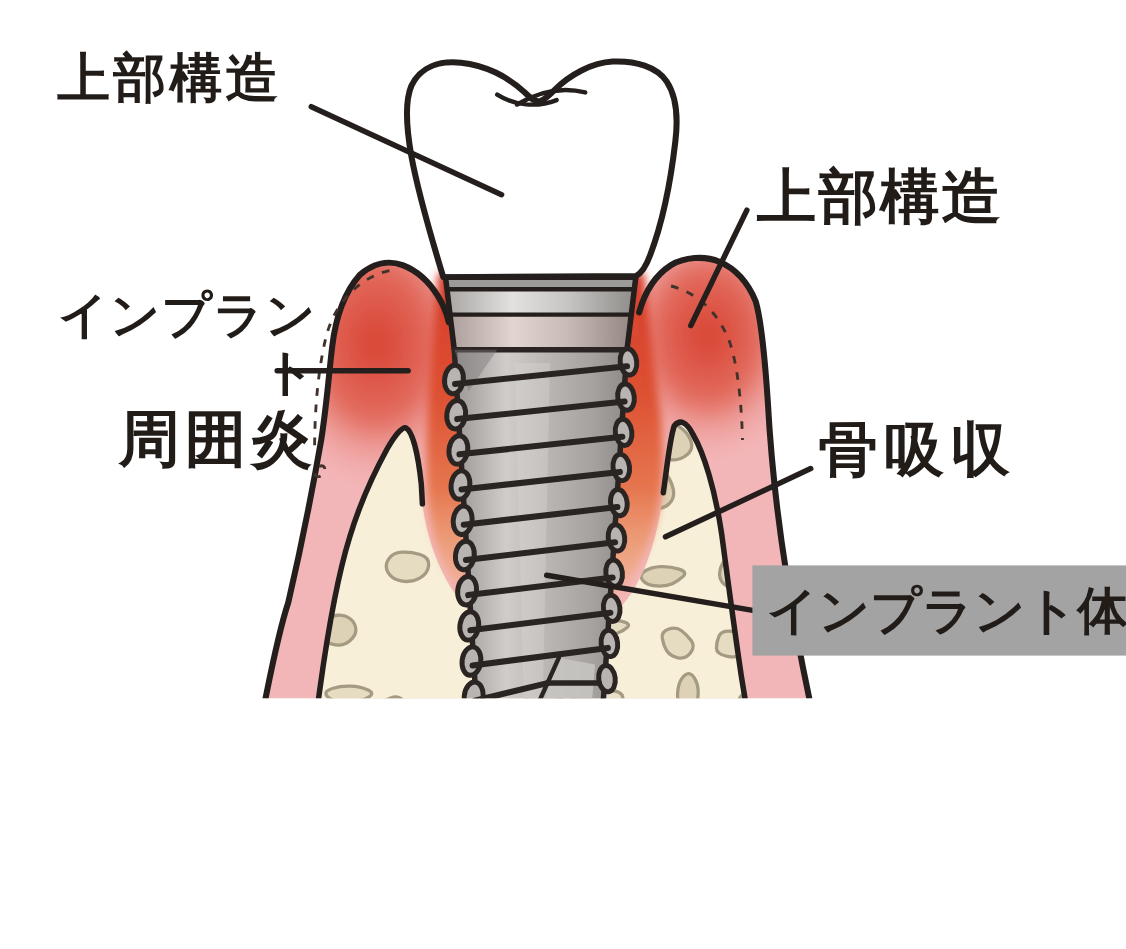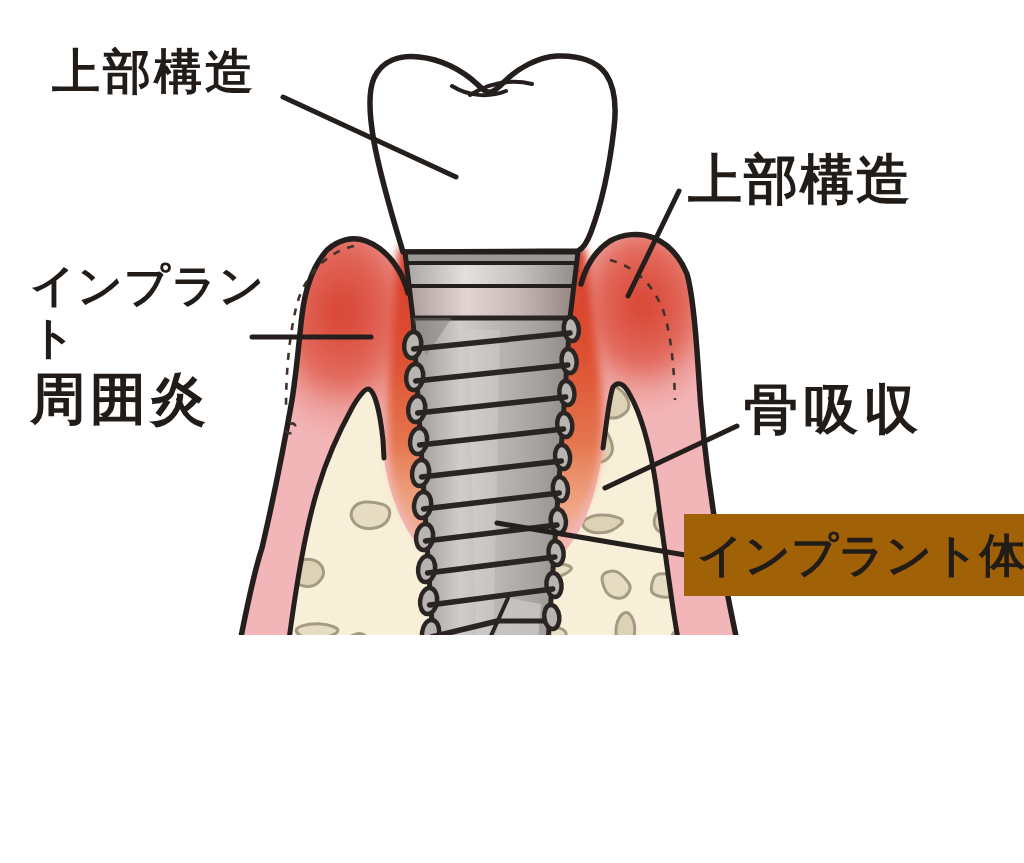--- a/index.html
+++ b/index.html
@@ -2,25 +2,25 @@
 <html><head>
 <meta charset="utf-8">
 <style>
   html,body{margin:0;padding:0;background:#ffffff;}
   #canvas{position:relative;width:1024px;height:635px;background:#ffffff;overflow:hidden;
           font-family:"Liberation Sans","DejaVu Sans",sans-serif;}
   #art{position:absolute;left:0;top:0;width:1024px;height:863px;}
   .lbl{position:absolute;color:#221c19;font-weight:700;line-height:1.15;white-space:nowrap;z-index:5;}
   #lbl-superstructure{left:52px;top:44px;font-size:48px;letter-spacing:3px;}
   #lbl-gum-recession{left:688px;top:148px;font-size:54px;letter-spacing:2px;}
-  #lbl-peri{left:30px;top:261px;width:258px;text-align:left;white-space:normal;font-family:Liberation Serif, serif;}
+  #lbl-peri{left:30px;top:261px;width:258px;text-align:right;white-space:normal;}
   #lbl-peri .l1{font-size:45px;letter-spacing:1px;}
   #lbl-peri .l2{font-size:56px;letter-spacing:4px;margin-top:2px;}
   #lbl-bone-resorption{left:744px;top:378px;font-size:54px;letter-spacing:6px;}
-  #lbl-implant-body{left:684px;top:514px;width:340px;height:82px;background:#a16207;
+  #lbl-implant-body{left:684px;top:514px;width:340px;height:82px;background:#a3a3a3;
                     display:flex;align-items:center;padding-left:13px;box-sizing:border-box;
                     font-size:46px;letter-spacing:0px;}
 </style>
 </head>
 <body>
 
 <div id="canvas">
 
 <svg id="art" viewBox="0 0 1024 863" xmlns="http://www.w3.org/2000/svg">
   <defs>

